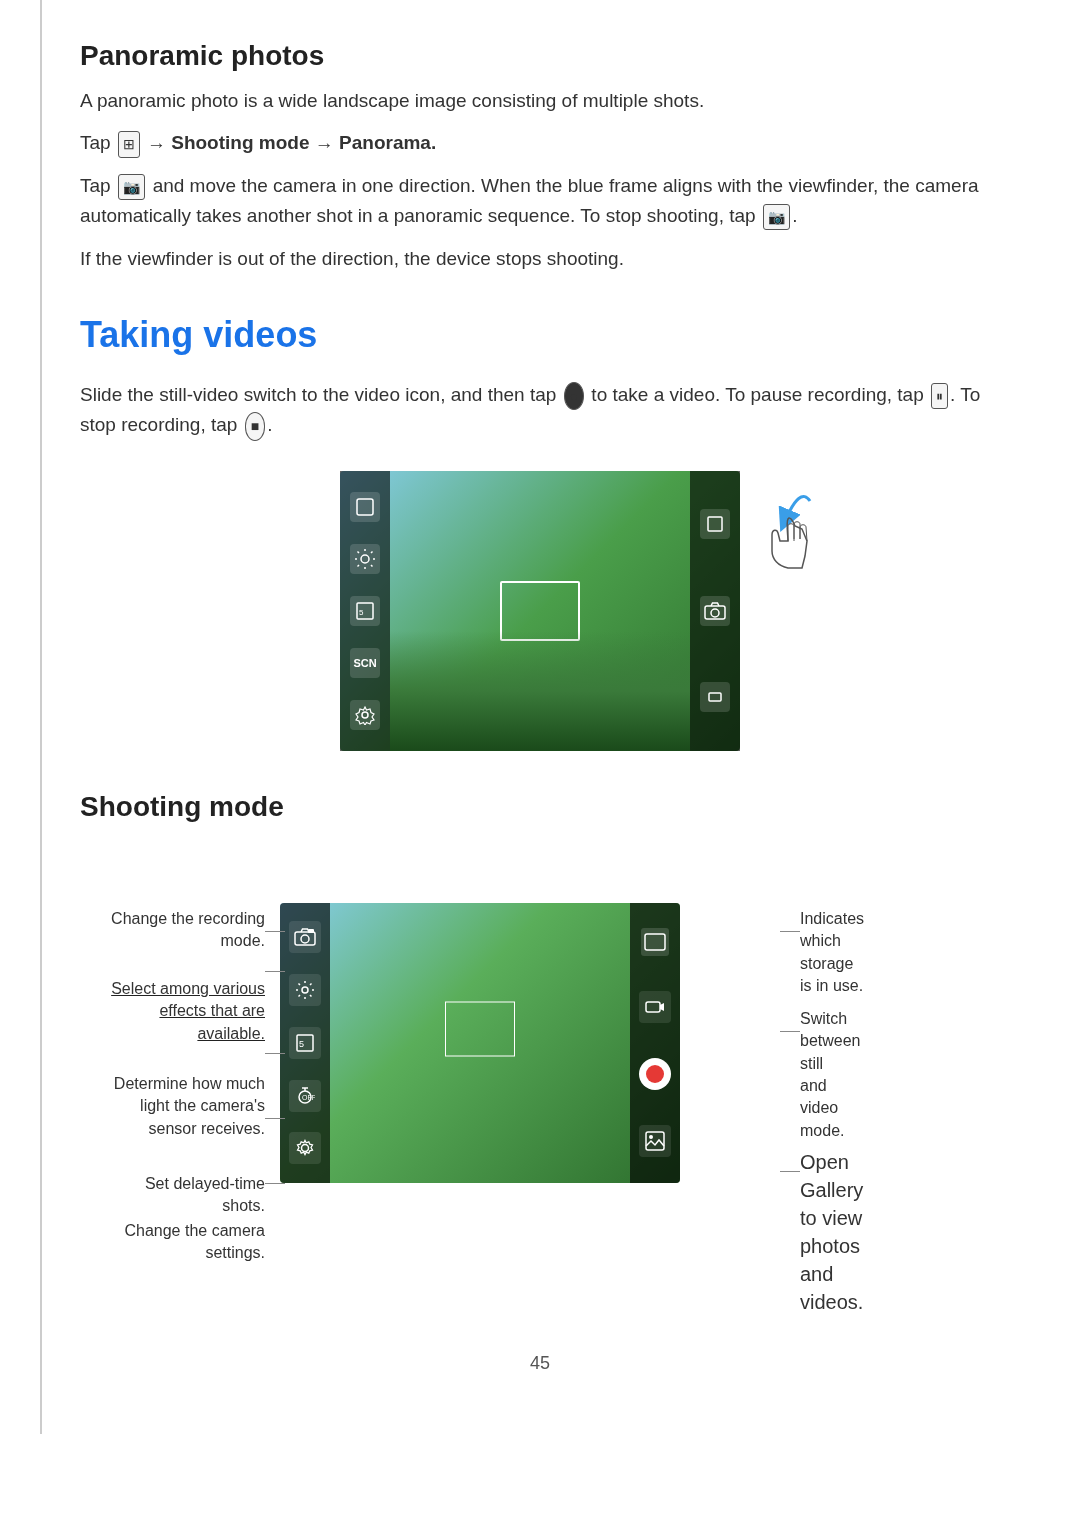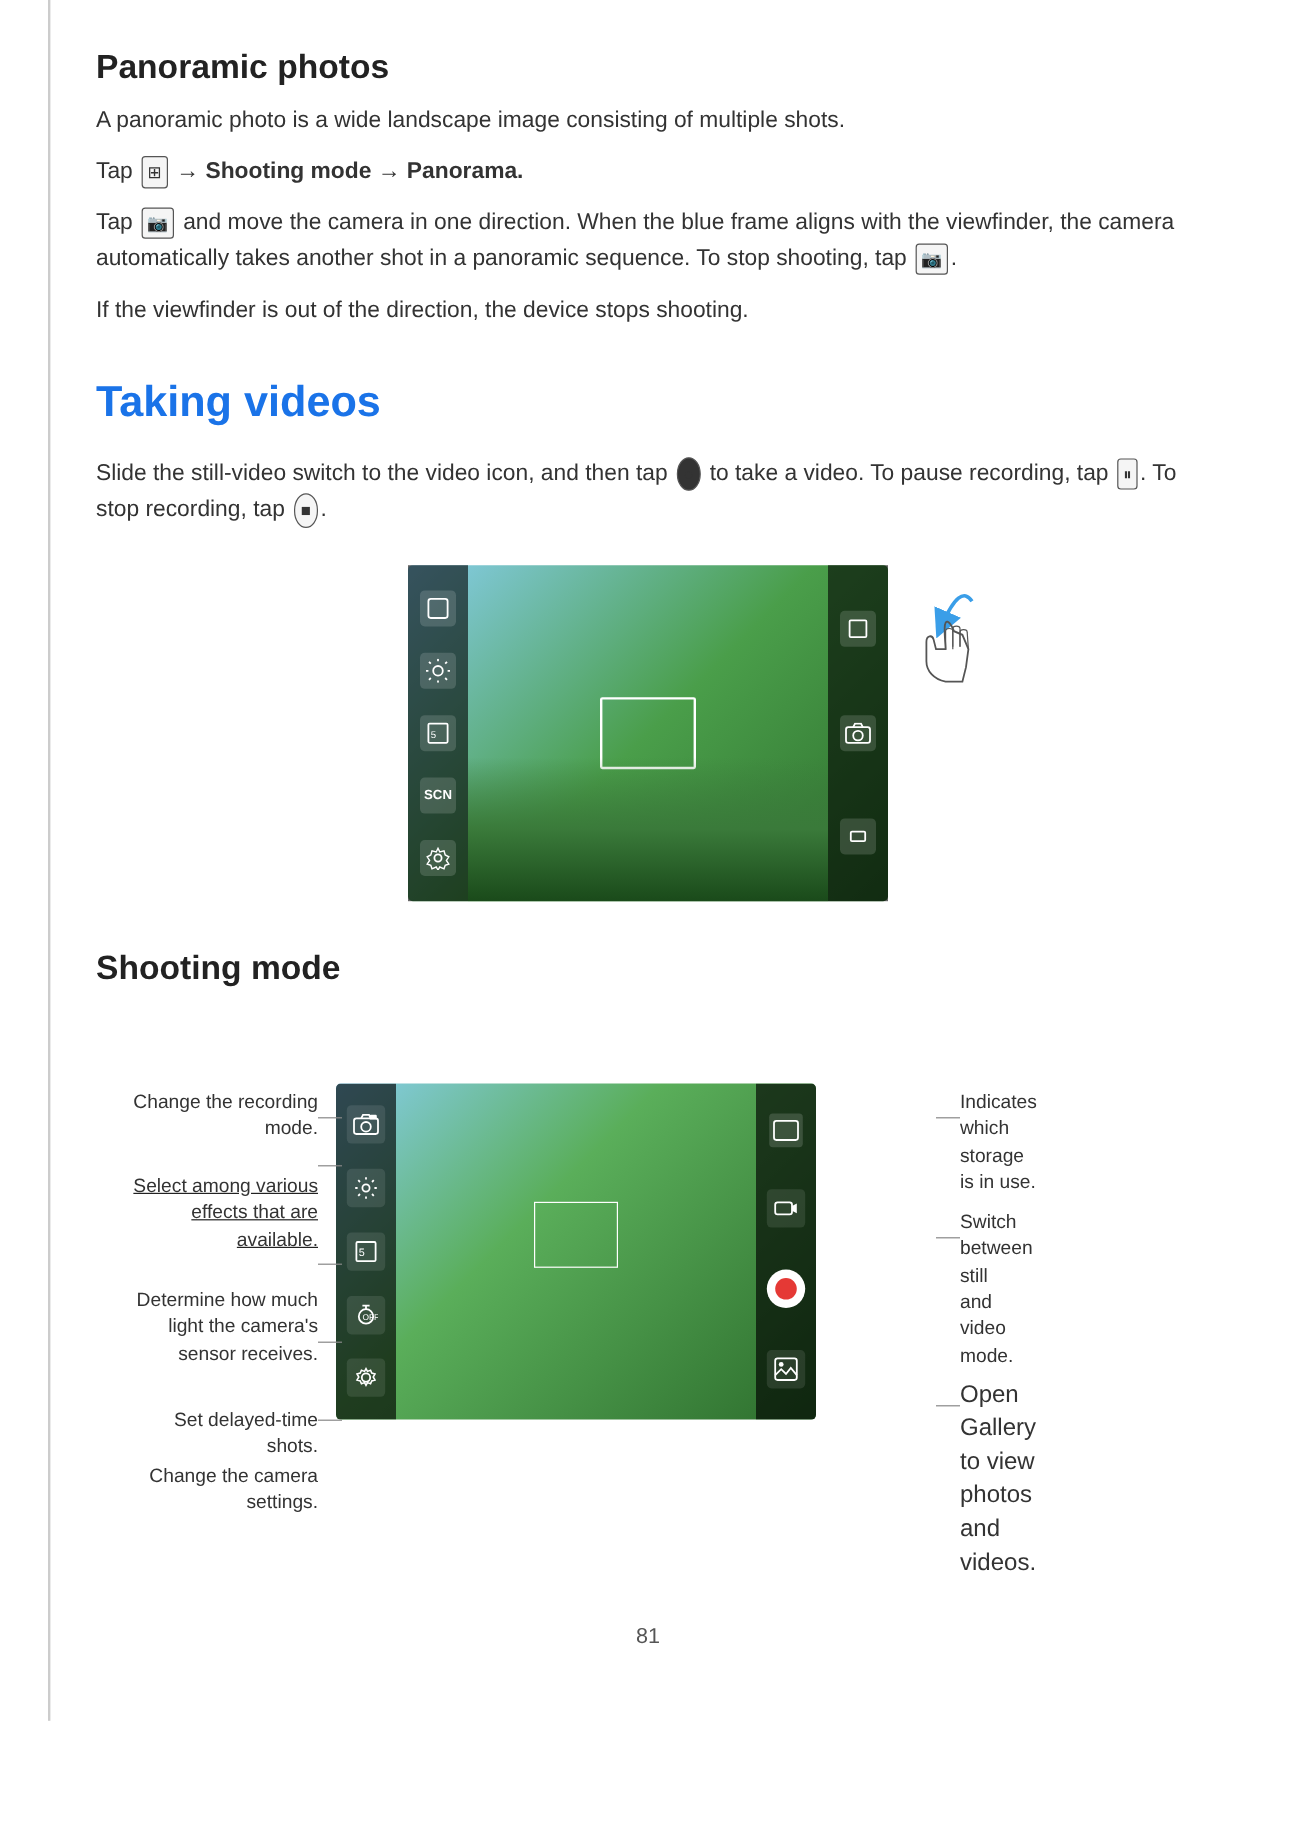--- a/index.html
+++ b/index.html
@@ -527,14 +527,14 @@
         <div style="position:absolute;top:240px;left:0;">
           <span class="annotation-text-right" style="font-size:20px;line-height:1.4;">Open Gallery to view<br>photos and videos.</span>
         </div>
 
         <div style="position:absolute;top:263px;right:200px;width:20px;height:1px;background:#888;"></div>
       </div>
 
     </div>
   </div>
 
-  <div class="page-number">81</div>
+  <div class="page-number">45</div>
 </div>
 
 </body></html>

